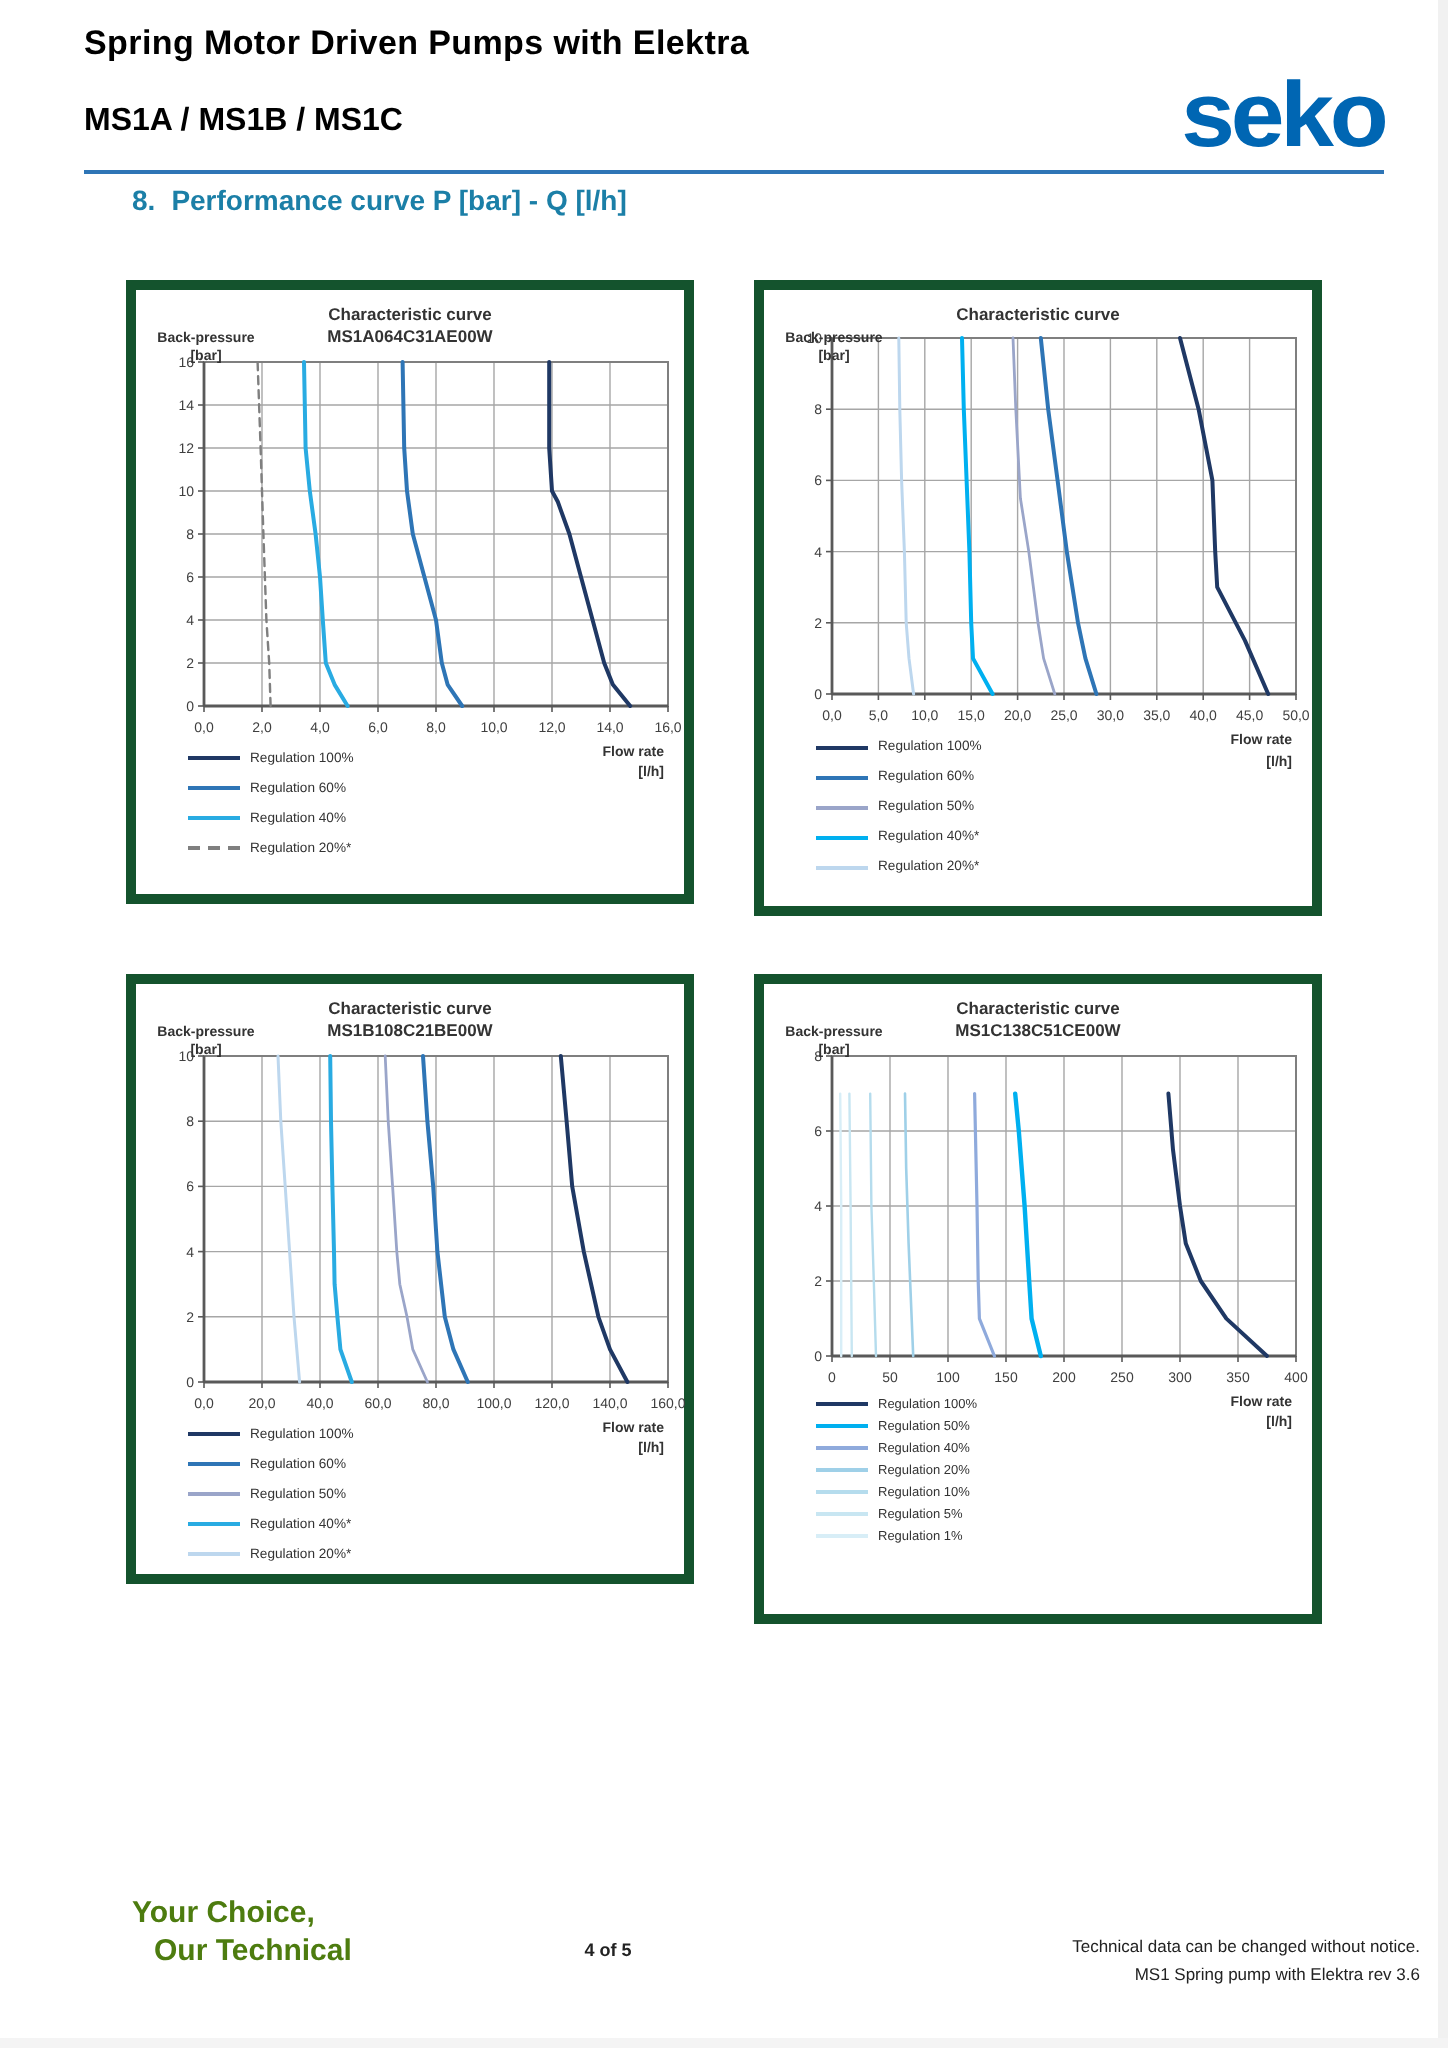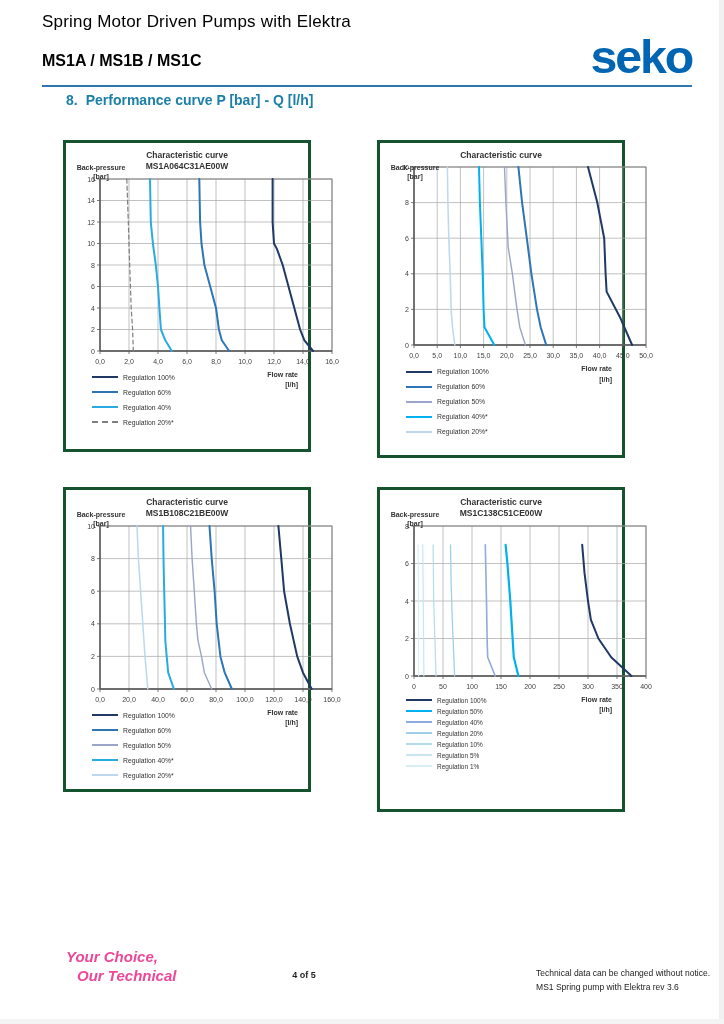--- a/index.html
+++ b/index.html
@@ -4,48 +4,48 @@
 <style>
   html,body{margin:0;padding:0;}
   body{
     width:724px;height:1024px;position:relative;background:#ffffff;
     font-family:"Liberation Sans",sans-serif;color:#000;overflow:hidden;
   }
   .edge-right{position:absolute;right:0;top:0;width:5px;height:1024px;background:#f1f1f1;}
   .edge-bottom{position:absolute;left:0;bottom:0;width:724px;height:5px;background:#f4f4f4;}
 
   
-  .doc-title{position:absolute;left:42px;top:12px;font-size:17px;font-weight:normal;letter-spacing:.2px;}
+  .doc-title{position:absolute;left:42px;top:12px;font-size:17px;font-weight:bold;letter-spacing:.2px;}
   .doc-subtitle{position:absolute;left:42px;top:52px;font-size:16px;font-weight:bold;}
   .logo{position:absolute;right:34px;top:34px;font-size:46px;font-weight:bold;color:#0066b3;
         letter-spacing:-2px;line-height:1;transform:scaleX(1.05);}
   .header-rule{position:absolute;left:42px;top:85px;width:650px;height:2px;background:#2e75b6;}
   .section-heading{position:absolute;left:66px;top:92px;font-size:14px;font-weight:bold;color:#1b7fa7;}
   .section-heading .num{margin-right:8px;}
 
   
-  .chart-box{position:absolute;width:248px;background:#fff;border:3px solid #14532d;box-sizing:border-box;}
+  .chart-box{position:absolute;width:284px;background:#fff;border:5px solid #14532d;box-sizing:border-box;}
   .chart-title{margin-top:7px;text-align:center;font-size:8.5px;font-weight:bold;color:#333;line-height:1.35;}
   .ylab{position:absolute;left:5px;top:20px;width:60px;text-align:center;font-size:7px;font-weight:bold;color:#333;line-height:1.3;}
   svg.plot{display:block;margin:2px 0 0 2px;}
   svg.plot text{font-family:"Liberation Sans",sans-serif;font-size:7px;fill:#3f3f3f;}
   .under-row{display:flex;justify-content:space-between;align-items:flex-start;padding:1px 10px 0 26px;}
   .legend{display:flex;flex-direction:column;}
   .legend-item{display:flex;align-items:center;height:15px;}
   .c4 .legend-item{height:11px;}
   .legend-swatch{width:26px;margin-right:5px;}
   .legend-label{font-size:6.8px;color:#333;}
   .c4 .legend-label{font-size:6.5px;}
   .xlab{font-size:7px;font-weight:bold;color:#333;text-align:right;line-height:1.5;}
 
   
-  .tagline{position:absolute;left:66px;top:948px;color:#ec4899;font-size:15px;font-weight:bold;line-height:1.25;font-style:italic;}
+  .tagline{position:absolute;left:66px;top:948px;color:#4d7c0f;font-size:15px;font-weight:bold;line-height:1.25;}
   .tagline .l2{padding-left:11px;}
   .page-indicator{position:absolute;left:0;top:970px;width:608px;text-align:center;font-size:9px;font-weight:bold;color:#222;}
-  .notice{position:absolute;right:14px;top:966px;text-align:left;font-size:8.5px;color:#222;line-height:1.7;}
+  .notice{position:absolute;right:14px;top:966px;text-align:right;font-size:8.5px;color:#222;line-height:1.7;}
 </style>
 </head>
 <body>
 
 <div class="edge-right"></div>
 <div class="edge-bottom"></div>
 
 <div class="doc-title">Spring Motor Driven Pumps with Elektra</div>
 <div class="doc-subtitle">MS1A / MS1B / MS1C</div>
 <div class="logo">seko</div>

